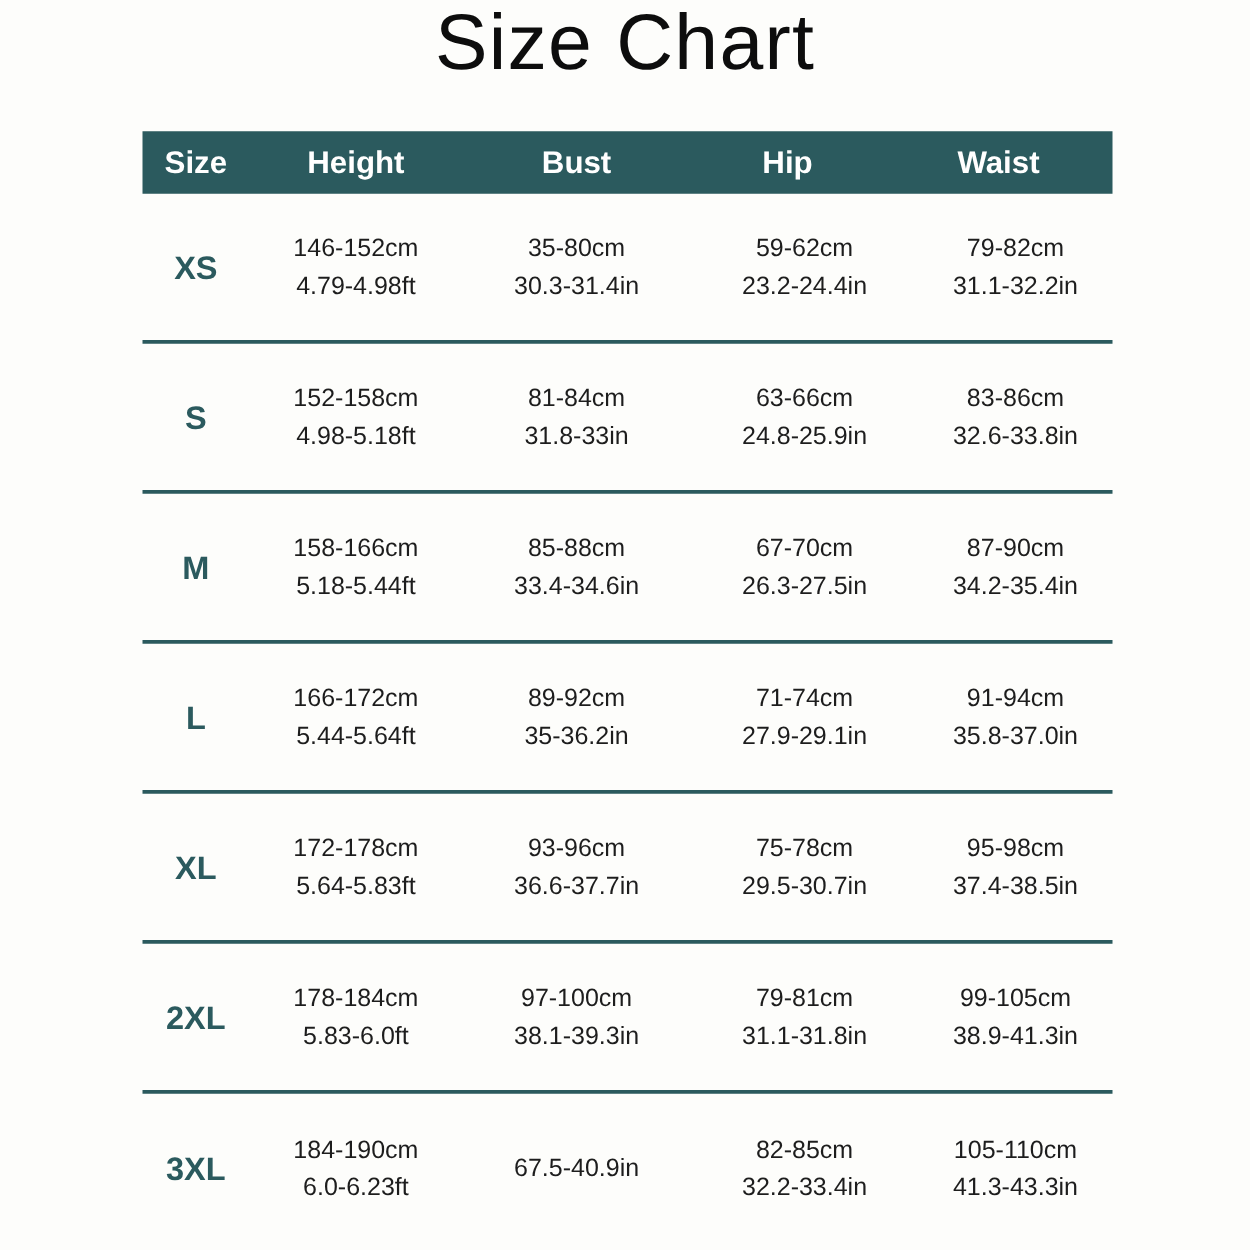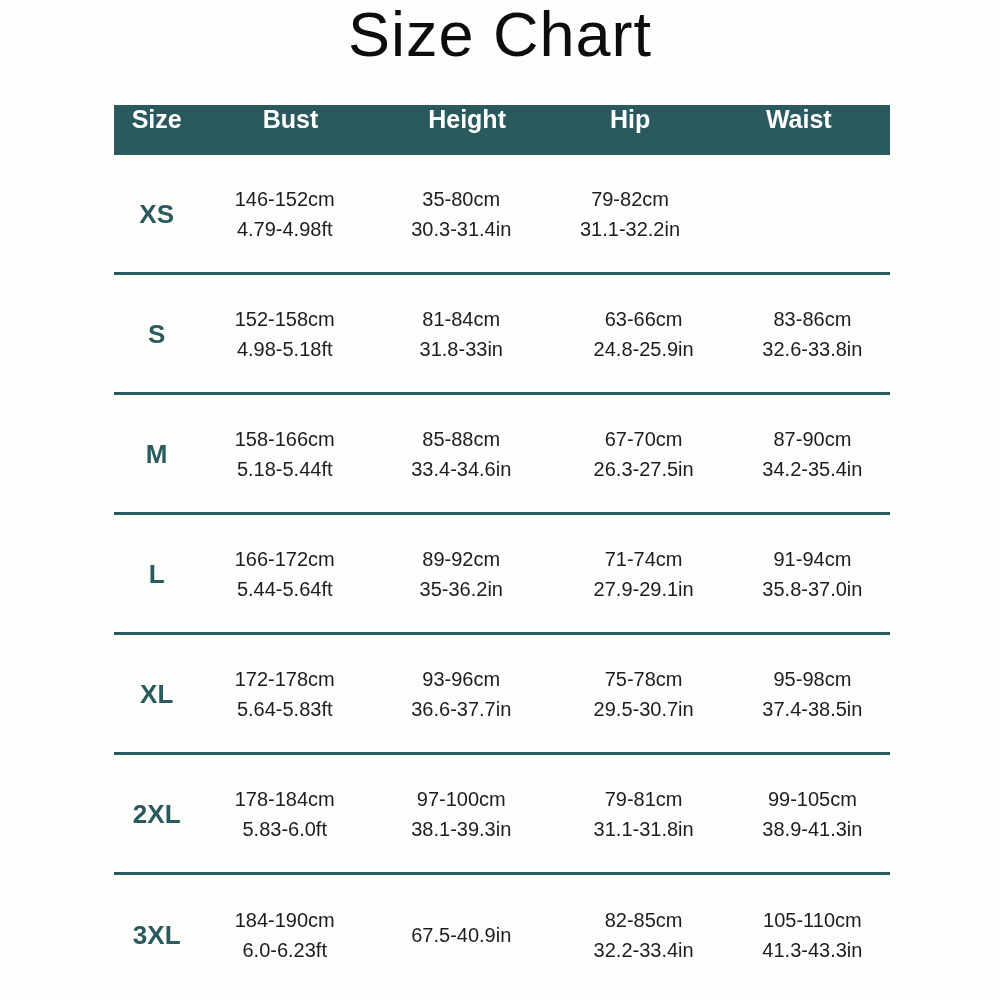--- a/index.html
+++ b/index.html
@@ -29,20 +29,21 @@
     letter-spacing: 1px;
     color: var(--title-text);
     line-height: 1.1;
   }
   .size-table {
     width: 776px;
     margin: 36px 0 0 114px;
   }
   .header-row {
     display: flex;
+    align-items: center;
     height: 50px;
     background: var(--accent);
     margin-top: 12px;
   }
   .header-cell {
     color: var(--header-text);
     font-weight: 700;
     font-size: 25px;
     text-align: center;
   }
@@ -73,36 +74,40 @@
   }
 </style>
 </head>
 <body>
 
 <h1 class="page-title">Size Chart</h1>
 
 <div class="size-table">
   <div class="header-row">
     <div class="header-cell col-size">Size</div>
+    <div class="header-cell col-height">Height</div>
     <div class="header-cell col-bust">Bust</div>
-    <div class="header-cell col-height">Height</div>
     <div class="header-cell col-hip">Hip</div>
     <div class="header-cell col-waist">Waist</div>
   </div>
   <div id="table-body">
       <div class="data-row">
         <div class="cell col-size size-label">XS</div>
         <div class="cell col-height">
           <div>146-152cm</div>
           <div>4.79-4.98ft</div>
         </div>
         <div class="cell col-bust">
           <div>35-80cm</div>
           <div>30.3-31.4in</div>
         </div>
+        <div class="cell col-waist">
+          <div>59-62cm</div>
+          <div>23.2-24.4in</div>
+        </div>
         <div class="cell col-hip">
           <div>79-82cm</div>
           <div>31.1-32.2in</div>
         </div>
       </div>
       <div class="data-row">
         <div class="cell col-size size-label">S</div>
         <div class="cell col-height">
           <div>152-158cm</div>
           <div>4.98-5.18ft</div>

